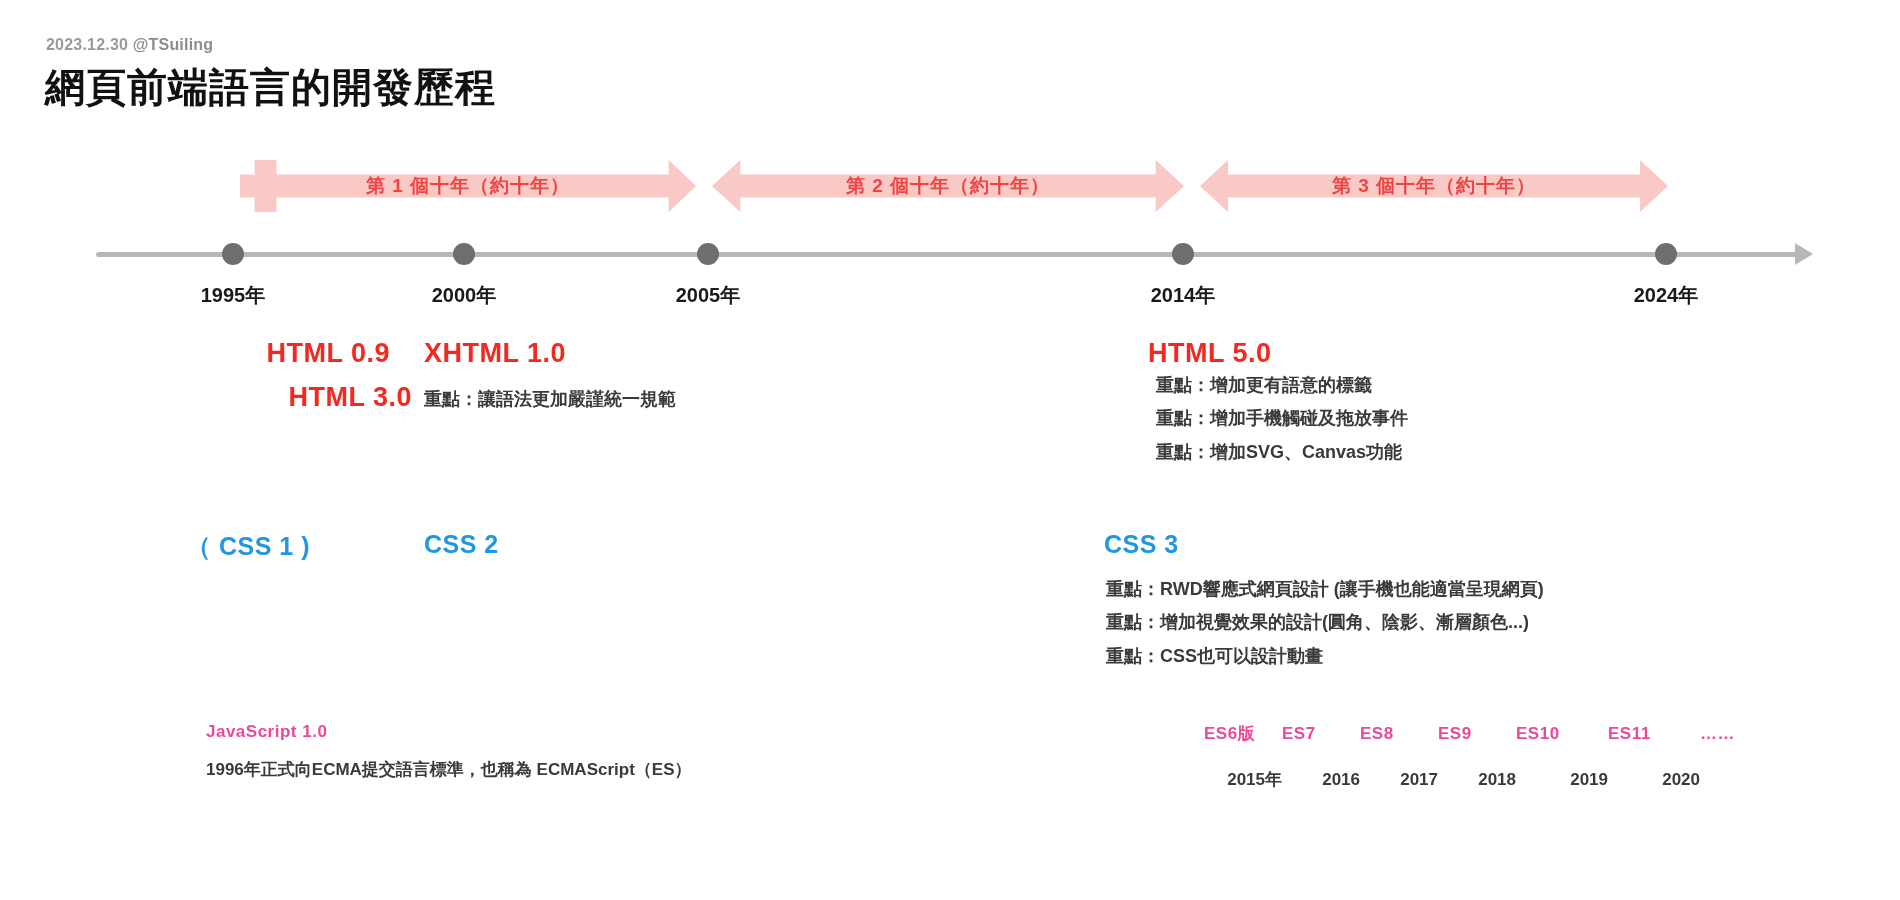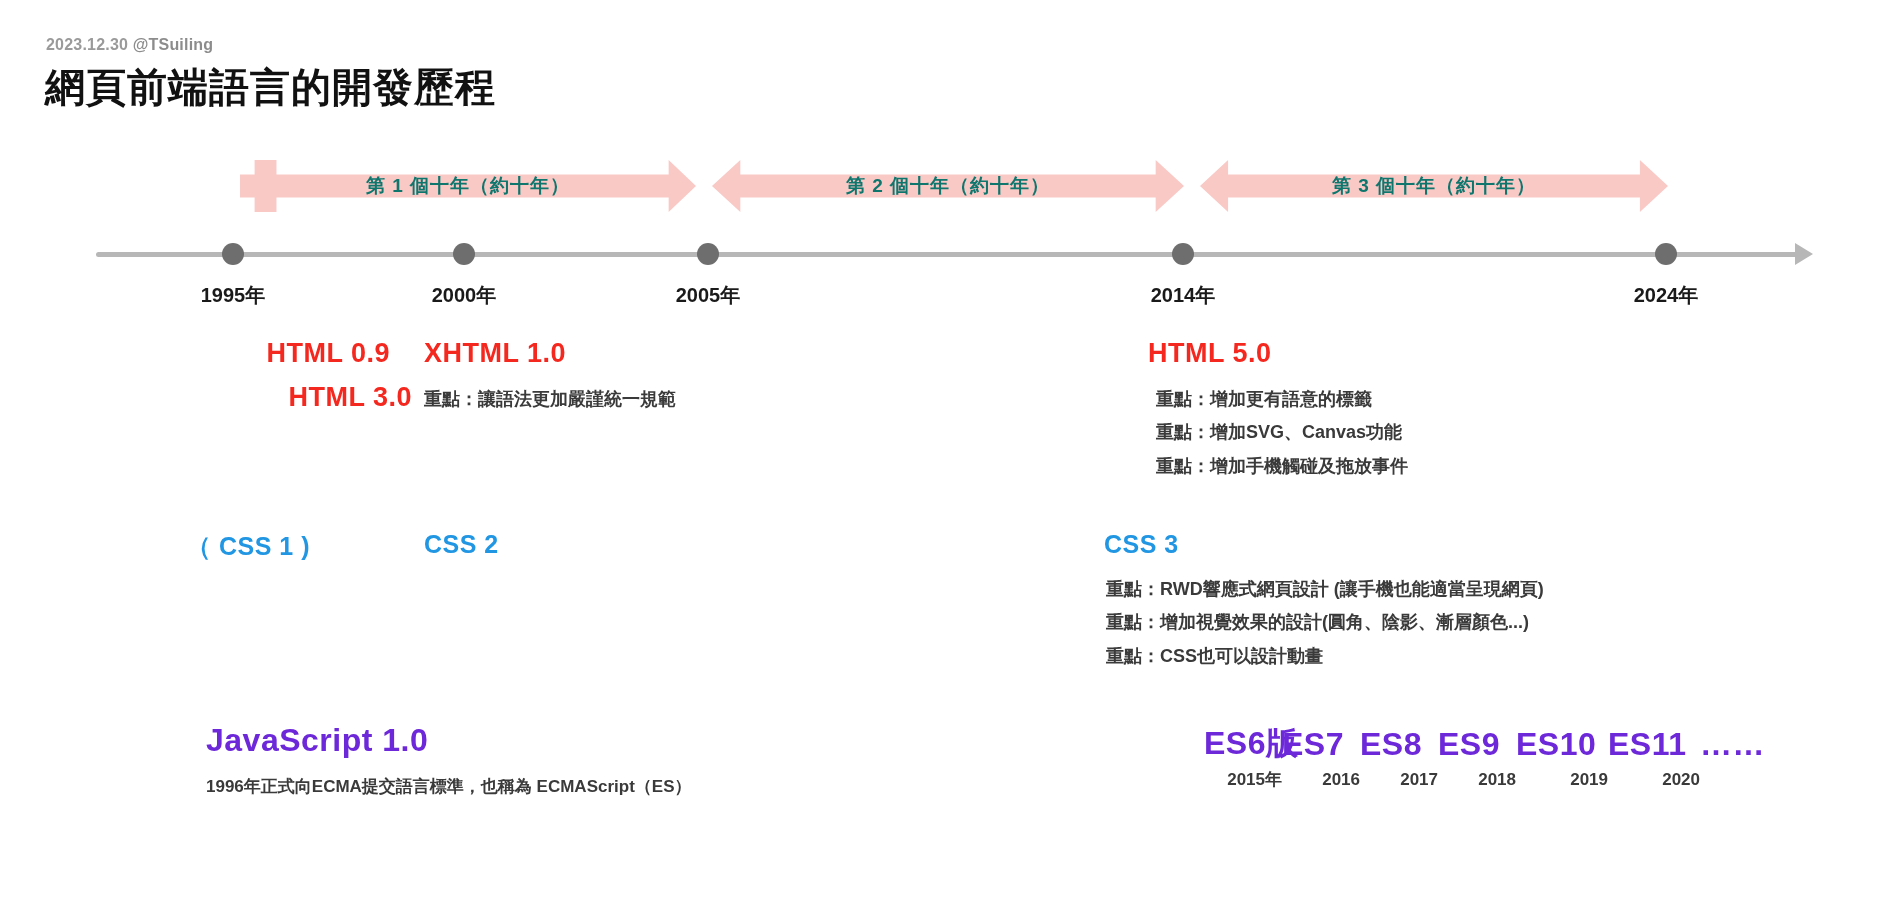--- a/index.html
+++ b/index.html
@@ -50,21 +50,21 @@
   }
   .decade .label {
     position: absolute;
     left: 0; top: 0;
     width: 100%; height: 100%;
     display: flex;
     align-items: center;
     justify-content: center;
     font-size: 19px;
     font-weight: bold;
-    color: #0f766e;
+    color: #ef4444;
     letter-spacing: 1px;
   }
   .d1 { left: 240px; width: 456px; }
   .d2 { left: 712px; width: 472px; }
   .d3 { left: 1200px; width: 468px; }
 
   
   .d1 .bar { clip-path: polygon(0 28%, 3.2% 28%, 3.2% 0, 8% 0, 8% 28%, 94% 28%, 94% 0, 100% 50%, 94% 100%, 94% 72%, 8% 72%, 8% 100%, 3.2% 100%, 3.2% 72%, 0 72%); }
   .d2 .bar { clip-path: polygon(0 50%, 6% 0, 6% 28%, 94% 28%, 94% 0, 100% 50%, 94% 100%, 94% 72%, 6% 72%, 6% 100%); }
   .d3 .bar { clip-path: polygon(0 50%, 6% 0, 6% 28%, 94% 28%, 94% 0, 100% 50%, 94% 100%, 94% 72%, 6% 72%, 6% 100%); }
@@ -112,23 +112,23 @@
     white-space: nowrap;
   }
   .head-blue {
     font-size: 25px;
     font-weight: bold;
     color: #2196e3;
     letter-spacing: 0.5px;
     white-space: nowrap;
   }
   .head-orange {
-    font-size: 32px;
-    font-weight: bold;
-    color: #6d28d9;
+    font-size: 17px;
+    font-weight: bold;
+    color: #ec4899;
     letter-spacing: 0.5px;
     white-space: nowrap;
   }
   .note {
     font-size: 18px;
     font-weight: bold;
     color: #3a3a3a;
     white-space: nowrap;
     line-height: 1.85;
   }
@@ -200,23 +200,23 @@
     <div class="head-red" style="margin-top:13px; margin-right:-22px;">HTML 3.0</div>
   </div>
 
   <div class="blk" style="left:424px; top:338px;">
     <div class="head-red">XHTML 1.0</div>
     <div class="note" style="margin-top:14px;">重點：讓語法更加嚴謹統一規範</div>
   </div>
 
   <div class="blk" style="left:1148px; top:338px;">
     <div class="head-red">HTML 5.0</div>
-    <div class="note" style="margin-top:14px; margin-left:8px;">重點：增加更有語意的標籤</div>
+    <div class="note" style="margin-top:0; margin-left:8px;">重點：增加更有語意的標籤</div>
+    <div class="note" style="margin-left:8px;">重點：增加手機觸碰及拖放事件</div>
     <div class="note" style="margin-left:8px;">重點：增加SVG、Canvas功能</div>
-    <div class="note" style="margin-left:8px;">重點：增加手機觸碰及拖放事件</div>
   </div>
 
   <div class="blk" style="left:186px; top:530px;">
     <div class="head-blue">（ CSS 1 )</div>
   </div>
   <div class="blk" style="left:424px; top:530px;">
     <div class="head-blue">CSS 2</div>
   </div>
   <div class="blk" style="left:1104px; top:530px;">
     <div class="head-blue">CSS 3</div>

